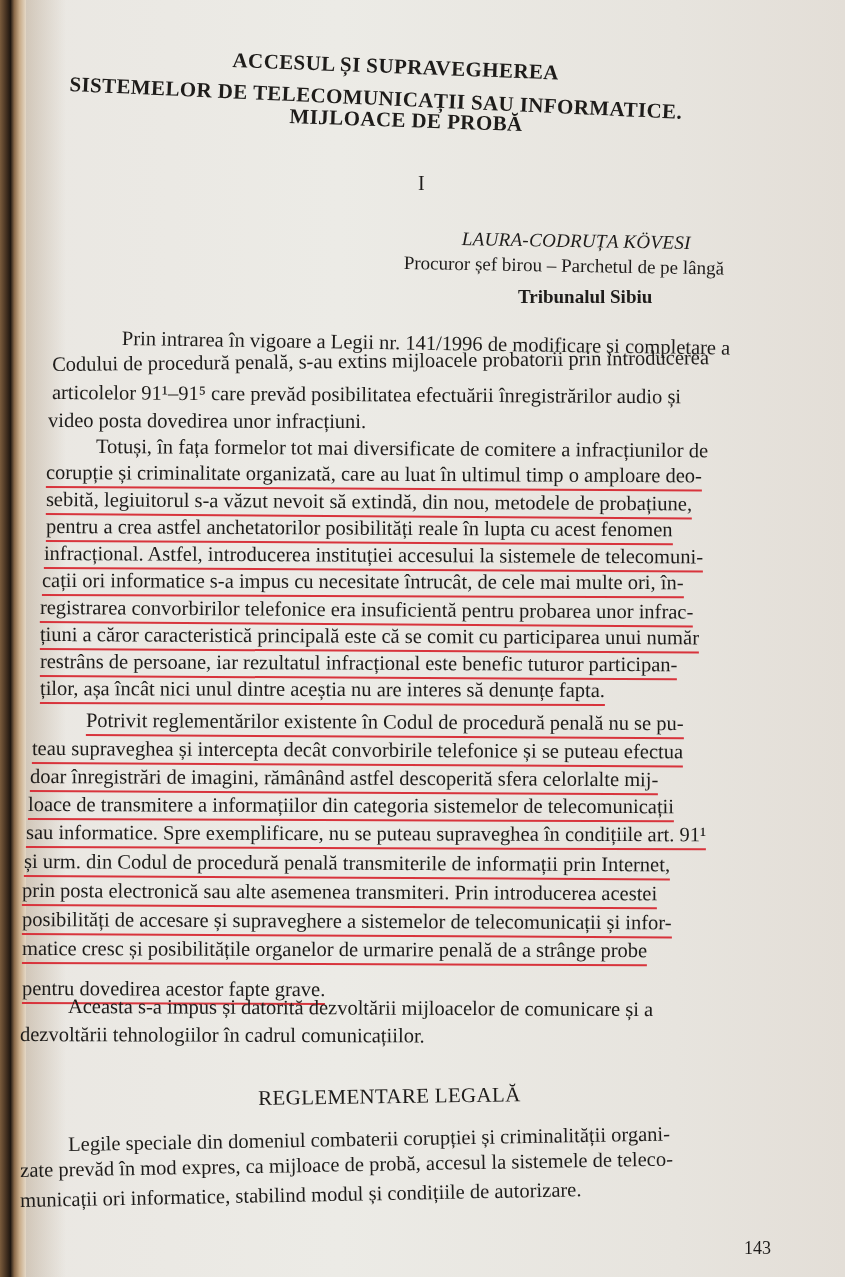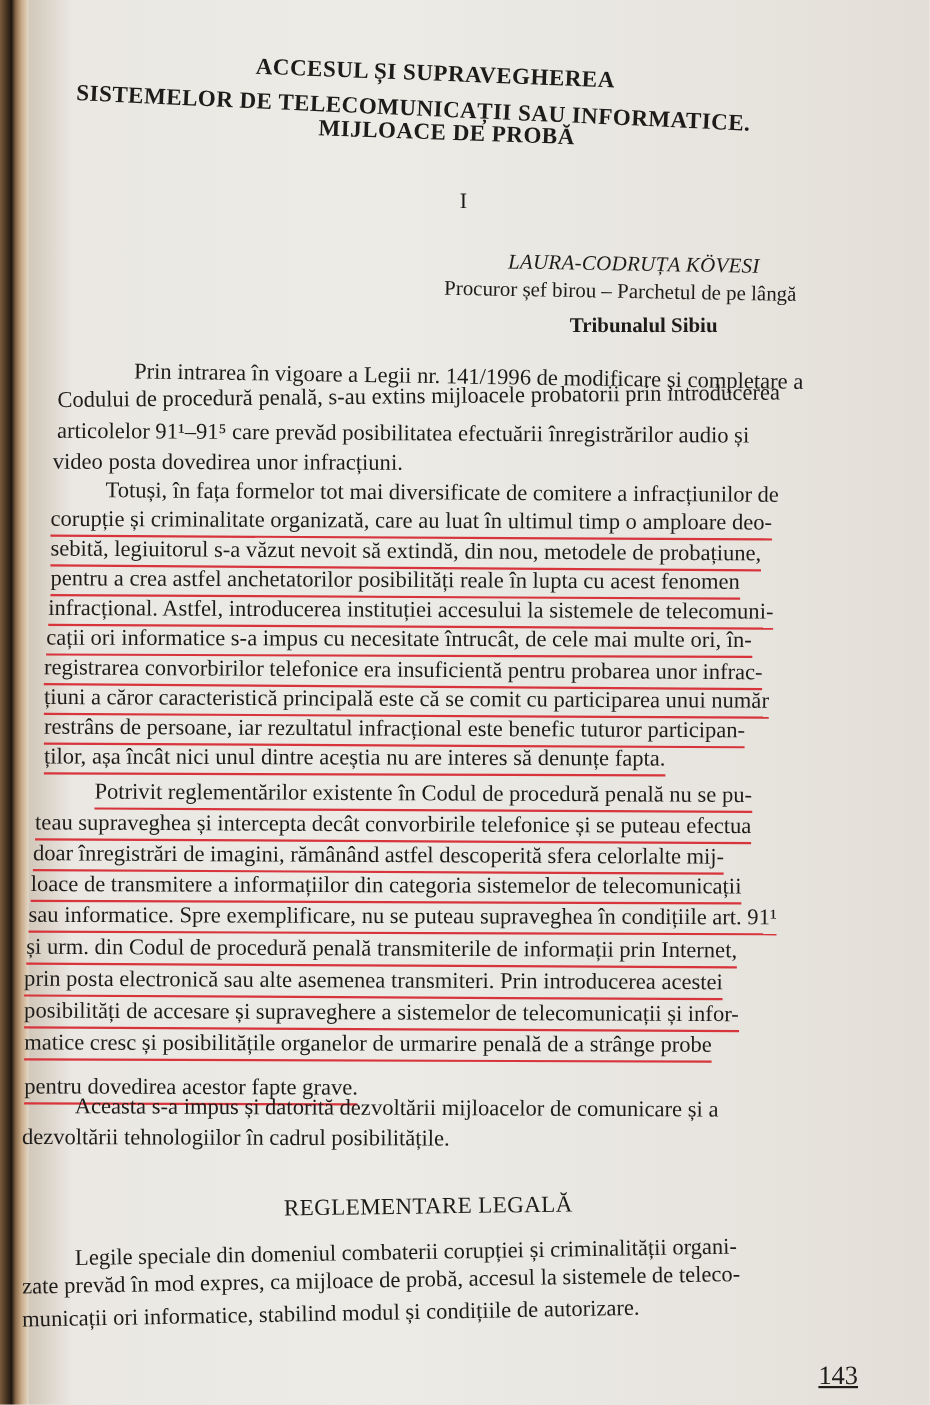--- a/index.html
+++ b/index.html
@@ -31,21 +31,21 @@
   .author { position: absolute; font-size: 19px; white-space: nowrap; }
   .author-name { left: 462px; top: 228px; font-style: italic; letter-spacing: 0.3px; transform: rotate(1deg); transform-origin: left top;}
   .author-role { left: 404px; top: 252px; transform: rotate(1deg); transform-origin: left top;}
   .author-inst { left: 518px; top: 286px; font-weight: bold; }
   .line {
     position: absolute; font-size: 20.5px; white-space: nowrap; line-height: 1;
     transform-origin: left top;
   }
   .ul { border-bottom: 2px solid #d8343c; padding-bottom: 3px; }
   .section-heading { position: absolute; left: 258px; top: 1086px; font-size: 21px; letter-spacing: 0.3px; transform: rotate(-0.8deg); transform-origin: left top;}
-  .page-number { position: absolute; left: 744px; top: 1238px; font-size: 24px; text-decoration: underline; }
+  .page-number { position: absolute; left: 744px; top: 1238px; font-size: 18px; }
 </style>
 </head>
 <body>
 
 <div class="page"></div>
 <div class="binding"></div>
 <div class="binding-shadow"></div>
 
 <div class="title t1">ACCESUL ȘI SUPRAVEGHEREA</div>
 <div class="title t2">SISTEMELOR DE TELECOMUNICAȚII SAU INFORMATICE.</div>
@@ -78,21 +78,21 @@
 <div class="line ul" style="left:30px;top:766px;transform:rotate(0.3deg)">doar înregistrări de imagini, rămânând astfel descoperită sfera celorlalte mij-</div>
 <div class="line ul" style="left:28px;top:794px;transform:rotate(0.2deg)">loace de transmitere a informațiilor din categoria sistemelor de telecomunicații</div>
 <div class="line ul" style="left:26px;top:822px;transform:rotate(0.2deg)">sau informatice. Spre exemplificare, nu se puteau supraveghea în condițiile art. 91¹</div>
 <div class="line ul" style="left:24px;top:851px;transform:rotate(0.3deg)">și urm. din Codul de procedură penală transmiterile de informații prin Internet,</div>
 <div class="line ul" style="left:22px;top:880px;transform:rotate(0.3deg)">prin posta electronică sau alte asemenea transmiteri. Prin introducerea acestei</div>
 <div class="line ul" style="left:22px;top:909px;transform:rotate(0.3deg)">posibilități de accesare și supraveghere a sistemelor de telecomunicații și infor-</div>
 <div class="line ul" style="left:22px;top:938px;transform:rotate(0.2deg)">matice cresc și posibilitățile organelor de urmarire penală de a strânge probe</div>
 <div class="line ul" style="left:22px;top:978px;transform:rotate(0.2deg)">pentru dovedirea acestor fapte grave.</div>
 
 <div class="line" style="left:68px;top:996px;transform:rotate(0.3deg)">Aceasta s-a impus și datorită dezvoltării mijloacelor de comunicare și a</div>
-<div class="line" style="left:20px;top:1024px;transform:rotate(0.2deg)">dezvoltării tehnologiilor în cadrul posibilitățile.</div>
+<div class="line" style="left:20px;top:1024px;transform:rotate(0.2deg)">dezvoltării tehnologiilor în cadrul comunicațiilor.</div>
 
 <div class="section-heading">REGLEMENTARE LEGALĂ</div>
 
 <div class="line" style="left:68px;top:1134px;transform:rotate(-1.0deg)">Legile speciale din domeniul combaterii corupției și criminalității organi-</div>
 <div class="line" style="left:20px;top:1160px;transform:rotate(-1.0deg)">zate prevăd în mod expres, ca mijloace de probă, accesul la sistemele de teleco-</div>
 <div class="line" style="left:20px;top:1190px;transform:rotate(-1.1deg)">municații ori informatice, stabilind modul și condițiile de autorizare.</div>
 
 <div class="page-number">143</div>
 
 </body></html>

